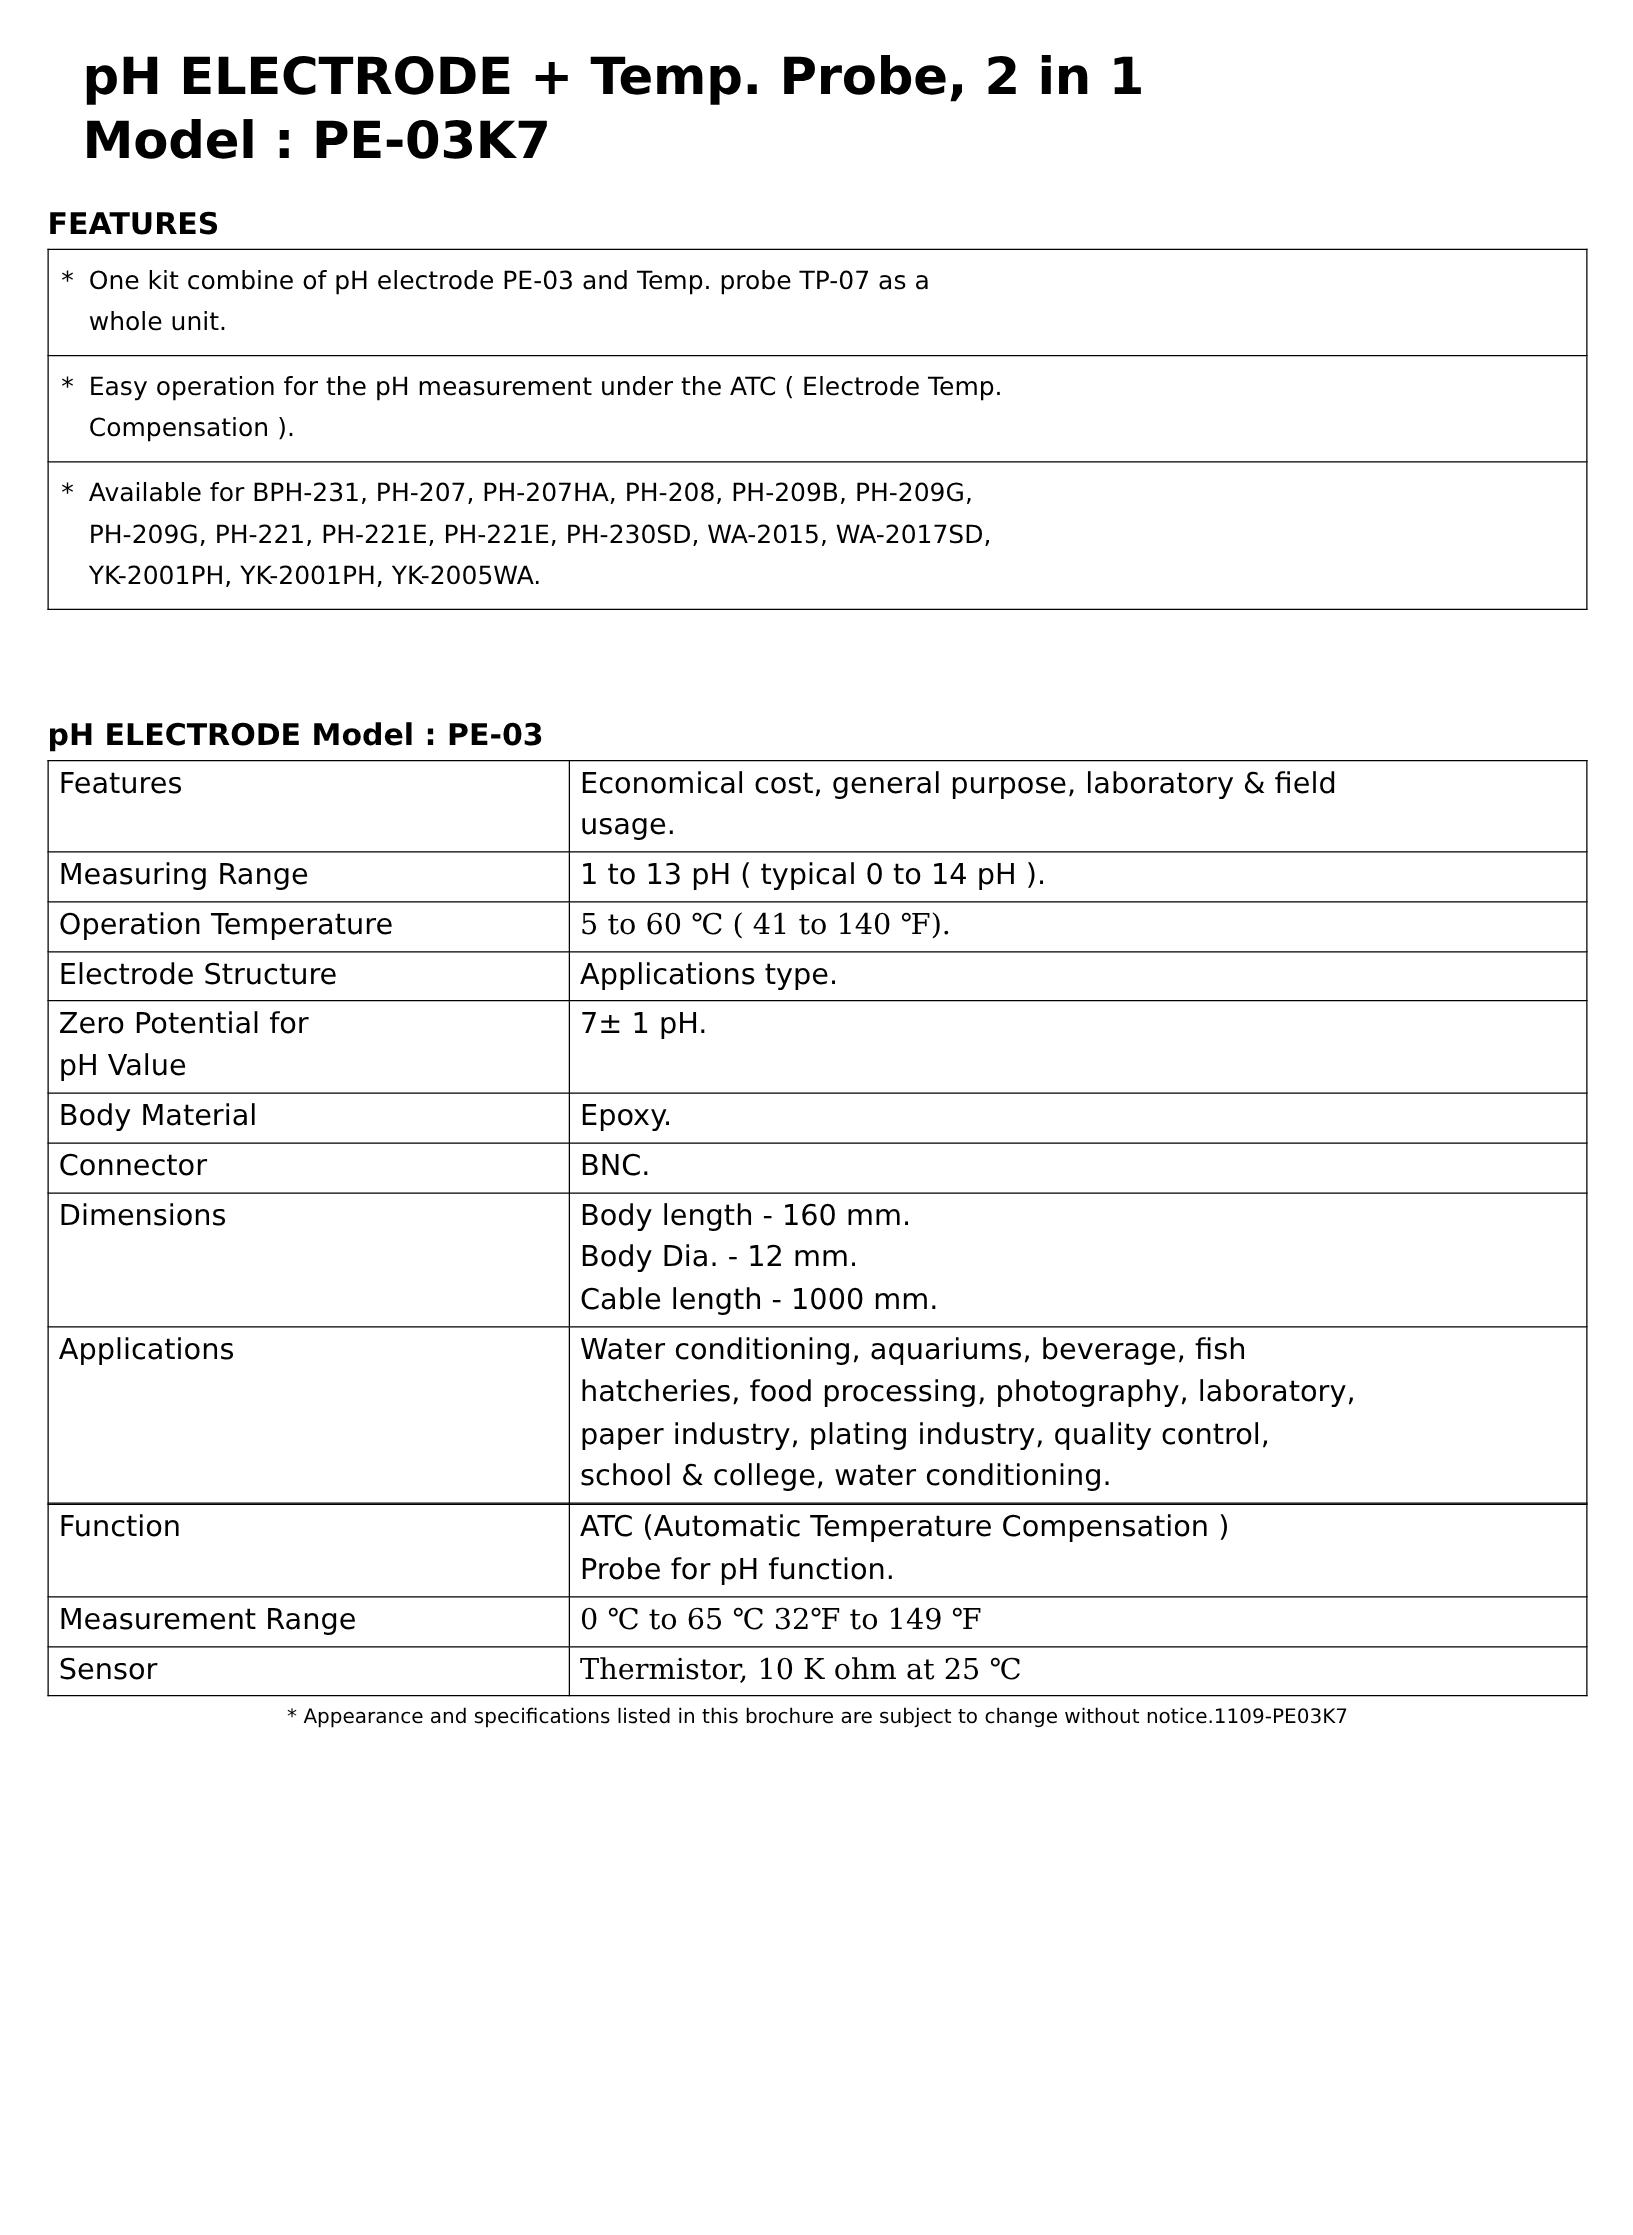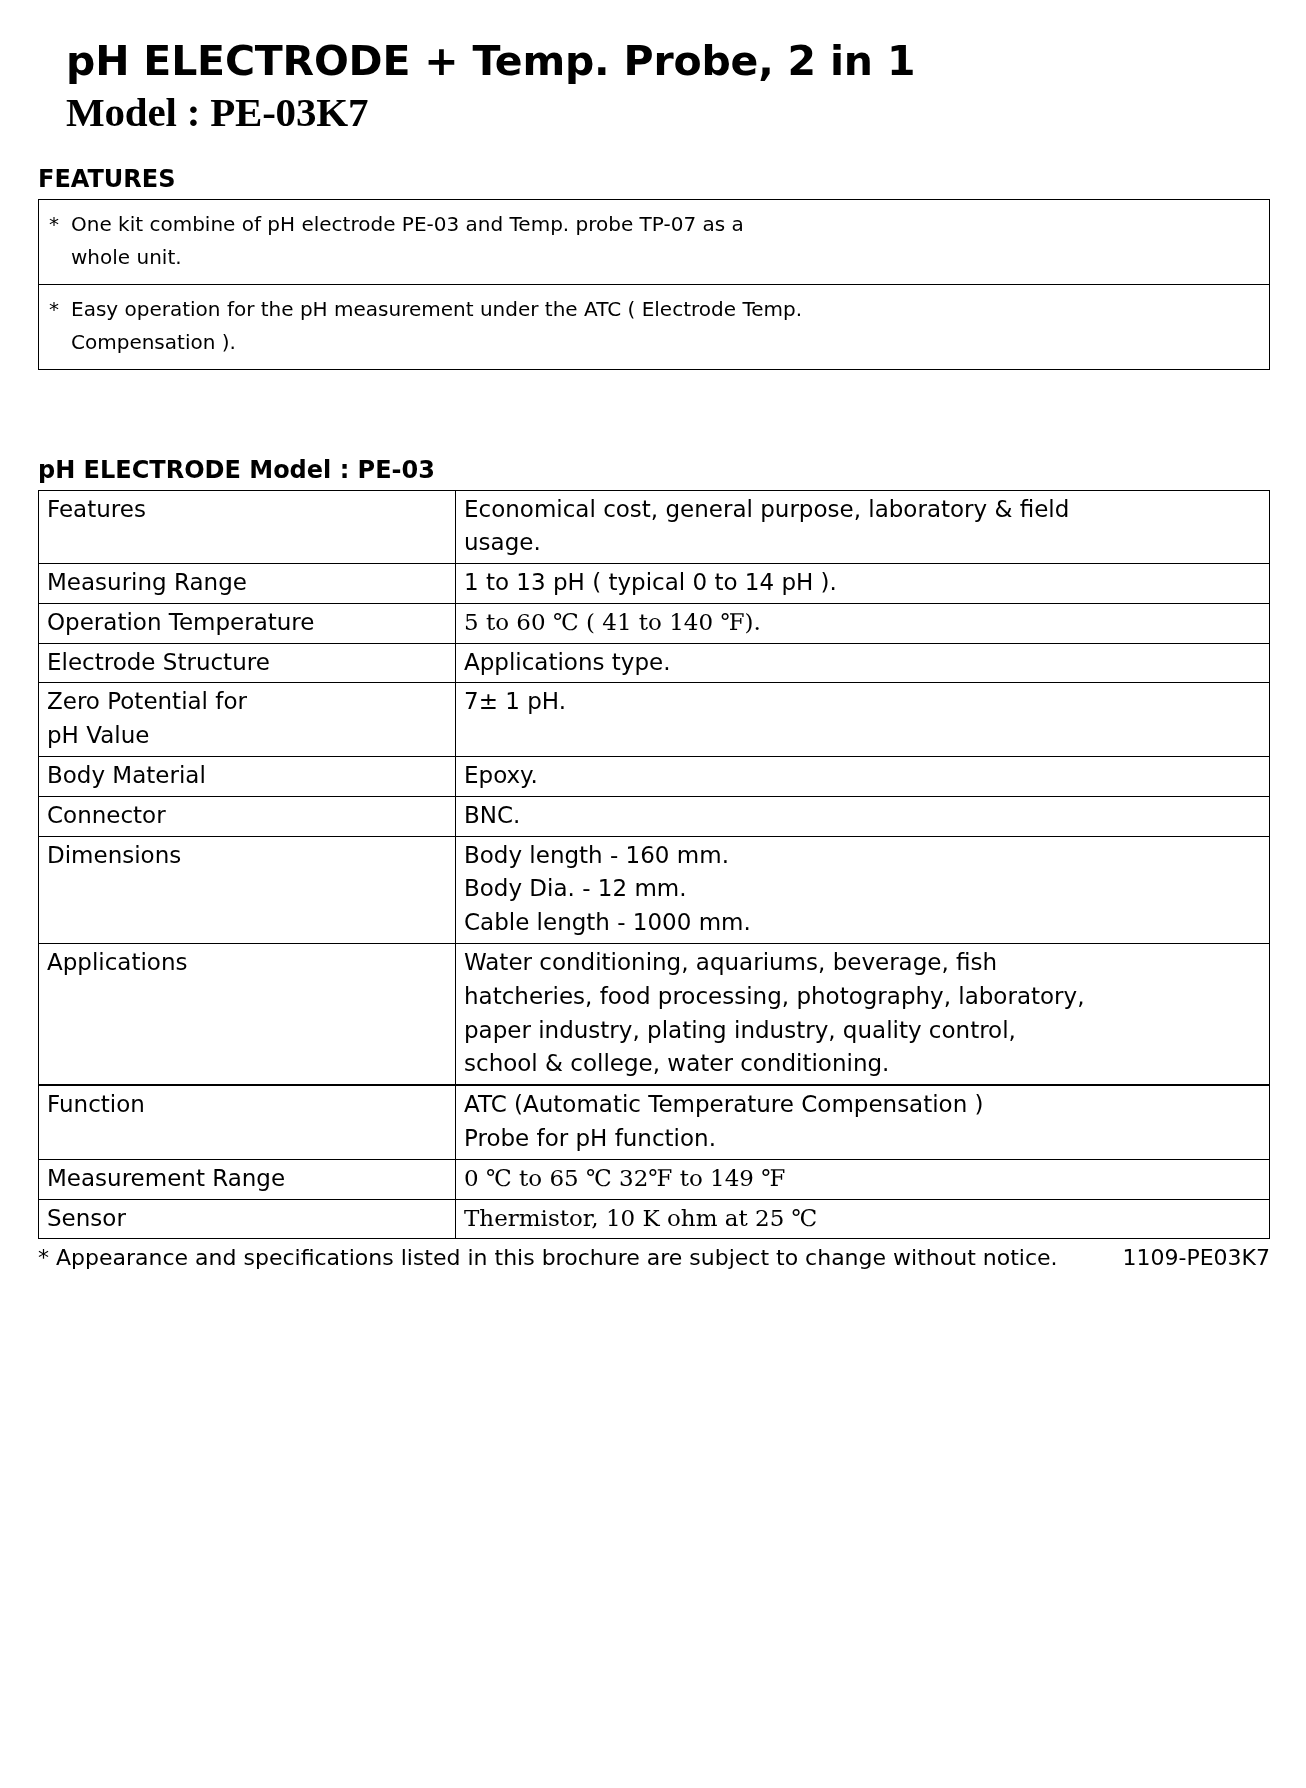--- a/index.html
+++ b/index.html
@@ -24,21 +24,20 @@
   }
   h1.title {
     font-size: 41px;
     font-weight: bold;
     margin: 0 0 0 28px;
     line-height: 1.25;
     letter-spacing: -0.2px;
   }
   h1.title .line2 {
     display: block;
-    font-family: Liberation Serif, serif;
   }
   .section-label {
     font-size: 24px;
     font-weight: bold;
     margin: 26px 0 6px 0;
   }
   
   table.features {
     width: 1232px;
     border-collapse: collapse;
@@ -77,24 +76,24 @@
     padding: 2px 8px 3px 8px;
     vertical-align: top;
   }
   table.spec td.k {
     width: 400px;
   }
   .gap-block {
     height: 60px;
   }
   .small-note {
-    font-size: 22px;
+    font-size: 16px;
     margin-top: 6px;
     display: flex;
-    justify-content: space-between;
+    justify-content: center;
     width: 1232px;
   }
   .deg {
     font-family: "DejaVu Serif", serif;
   }
   .nowrap { white-space: nowrap; }
 </style>
 </head>
 <body>
 
@@ -114,20 +113,27 @@
         <span class="star">*</span><span class="feat-text">One kit combine of pH electrode PE-03 and Temp. probe TP-07 as a</span>
         <span class="indent-line">whole unit.</span>
       </td>
     </tr>
     <tr>
       <td>
         <span class="star">*</span><span class="feat-text">Easy operation for the pH measurement under the ATC ( Electrode Temp.</span>
         <span class="indent-line">Compensation ).</span>
       </td>
     </tr>
+    <tr>
+      <td>
+        <span class="star">*</span><span class="feat-text">Available for  BPH-231, PH-207, PH-207HA, PH-208, PH-209B, PH-209G,</span>
+        <span class="indent-line">PH-209G, PH-221, PH-221E, PH-221E, PH-230SD, WA-2015, WA-2017SD,</span>
+        <span class="indent-line">YK-2001PH, YK-2001PH, YK-2005WA.</span>
+      </td>
+    </tr>
   </tbody>
     </table>
 
   <div class="gap-block"></div>
 
   <div class="section-label">pH ELECTRODE Model : PE-03</div>
 
   <table class="spec">
     <tbody>
         <tr>

